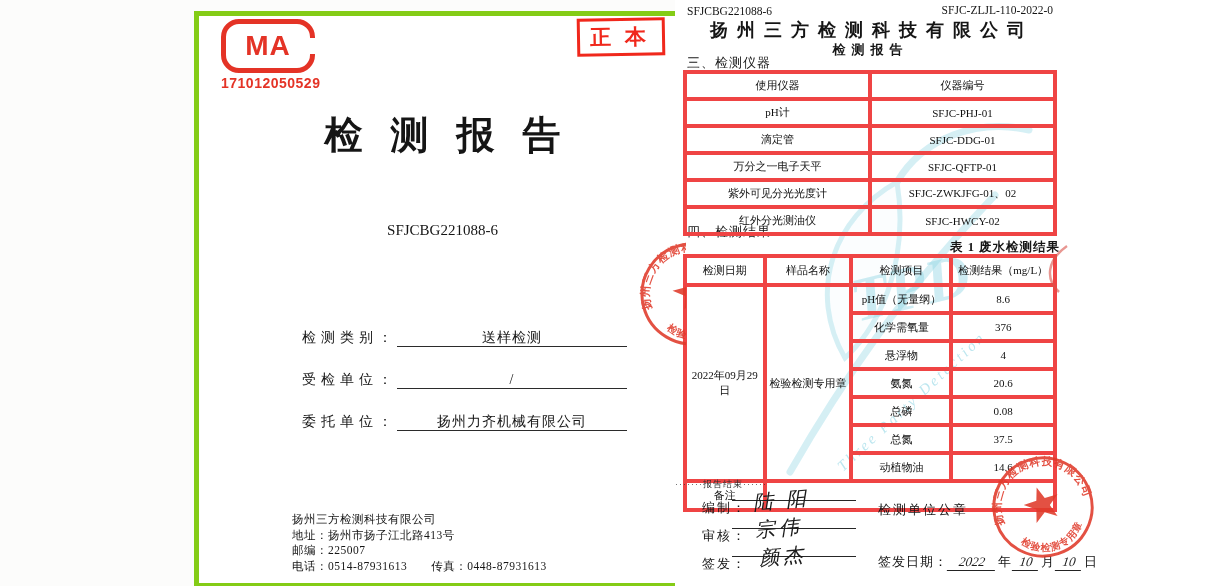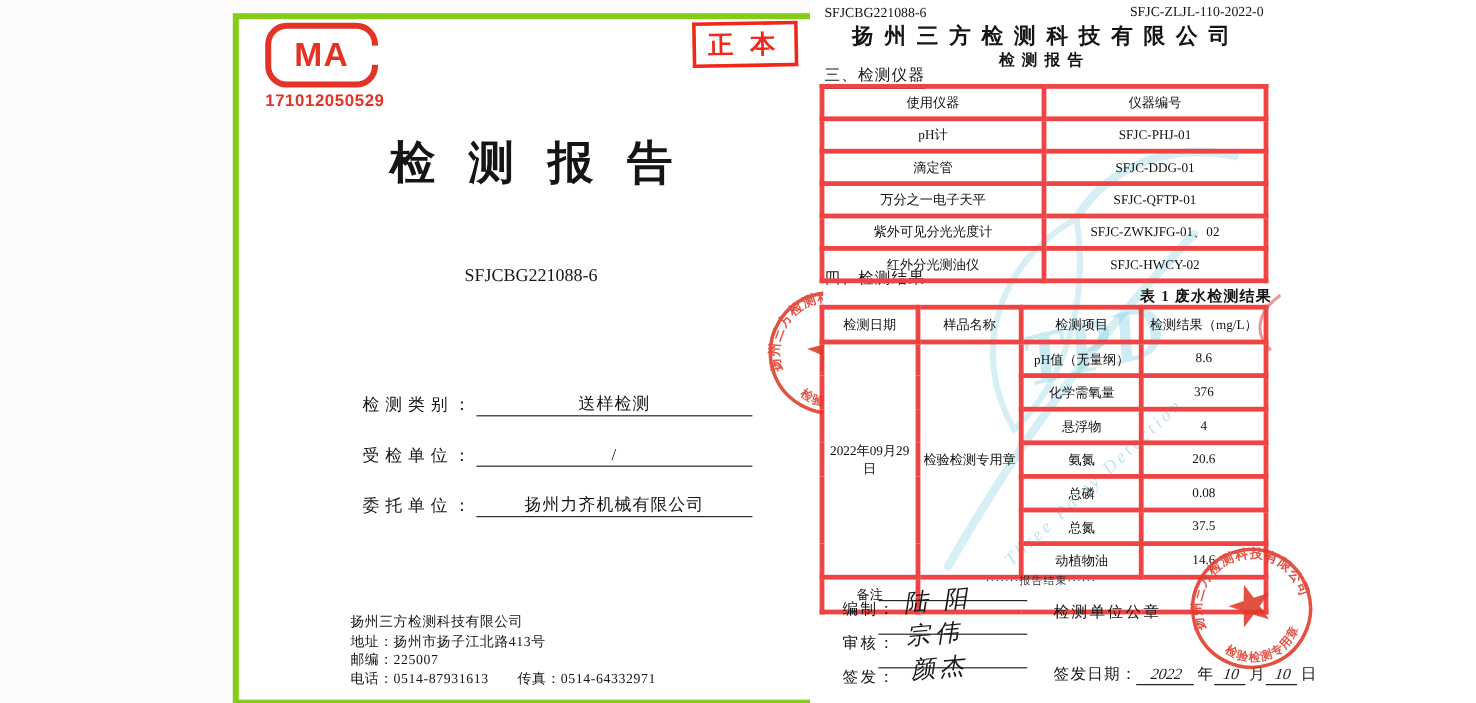--- a/index.html
+++ b/index.html
@@ -52,21 +52,21 @@
   table{border-width:2px;}
   td{font-size:11px;text-align:center;padding:0 2px;color:#101010;}
   .tbl-instruments{left:8px;top:70px;width:374px;}
   .tbl-instruments td{height:23px;width:50%;}
   .tbl-results{left:8px;top:254px;width:374px;}
   .tbl-results td.hd{height:25px;}
   .tbl-results td{height:24px;}
   .tbl-results td.note-cell{height:25px;}
   .tbl-title{position:absolute;left:0;top:239px;width:385px;text-align:right;
     font-size:12.5px;font-weight:bold;letter-spacing:1px;z-index:1;}
-  .end-mark{position:absolute;left:0;top:478px;width:385px;text-align:center;
+  .end-mark{position:absolute;left:0;top:478px;width:385px;text-align:left;
     font-size:9px;letter-spacing:1px;color:#2e2e2e;z-index:1;}
   .sig-label{position:absolute;font-size:13px;letter-spacing:2px;z-index:1;}
   .sig-line{position:absolute;border-bottom:1.5px solid #262626;width:124px;z-index:1;}
   .hand{position:absolute;font-style:italic;font-size:20px;color:#1b1b1b;
     transform:rotate(-5deg);letter-spacing:4px;z-index:2;white-space:nowrap;}
   .seal-caption{position:absolute;left:203px;top:501px;font-size:13px;letter-spacing:2px;z-index:1;}
   .date-row{position:absolute;left:203px;top:553px;display:flex;align-items:flex-end;
     font-size:13px;z-index:1;white-space:nowrap;}
   .date-row .dl{letter-spacing:1px;}
   .d-hand{font-style:italic;font-size:13px;color:#1c1c1c;border-bottom:1px solid #232323;
@@ -113,21 +113,21 @@
       <span class="f-label">受检单位：</span><span class="f-line"><span>/</span></span>
     </div>
     <div class="field-row" style="top:395px">
       <span class="f-label">委托单位：</span><span class="f-line"><span>扬州力齐机械有限公司</span></span>
     </div>
 
     <div class="cover-footer">
       <div>扬州三方检测科技有限公司</div>
       <div>地址：扬州市扬子江北路413号</div>
       <div>邮编：225007</div>
-      <div>电话：0514-87931613　　传真：0514-64332971</div>
+      <div>电话：0514-87931613　　传真：0448-87931613</div>
     </div>
 
     <svg class="stamp-svg stamp-left" width="110" height="110" viewBox="0 0 110 110">
       <circle cx="55" cy="55" r="50" fill="none" stroke="#e03a2a" stroke-width="3"></circle>
       <defs>
         <path id="arcTopL" d="M 12,55 A 43,43 0 1 1 98,55" fill="none"></path>
         <path id="arcBotL" d="M 23,84 A 40,40 0 0 0 87,84" fill="none"></path>
       </defs>
       <text class="stamp-ring-text"><textPath href="#arcTopL" startOffset="50%" text-anchor="middle">扬州三方检测科技有限公司</textPath></text>
       <text class="stamp-bottom-text"><textPath href="#arcBotL" startOffset="50%" text-anchor="middle">检验检测专用章</textPath></text>

